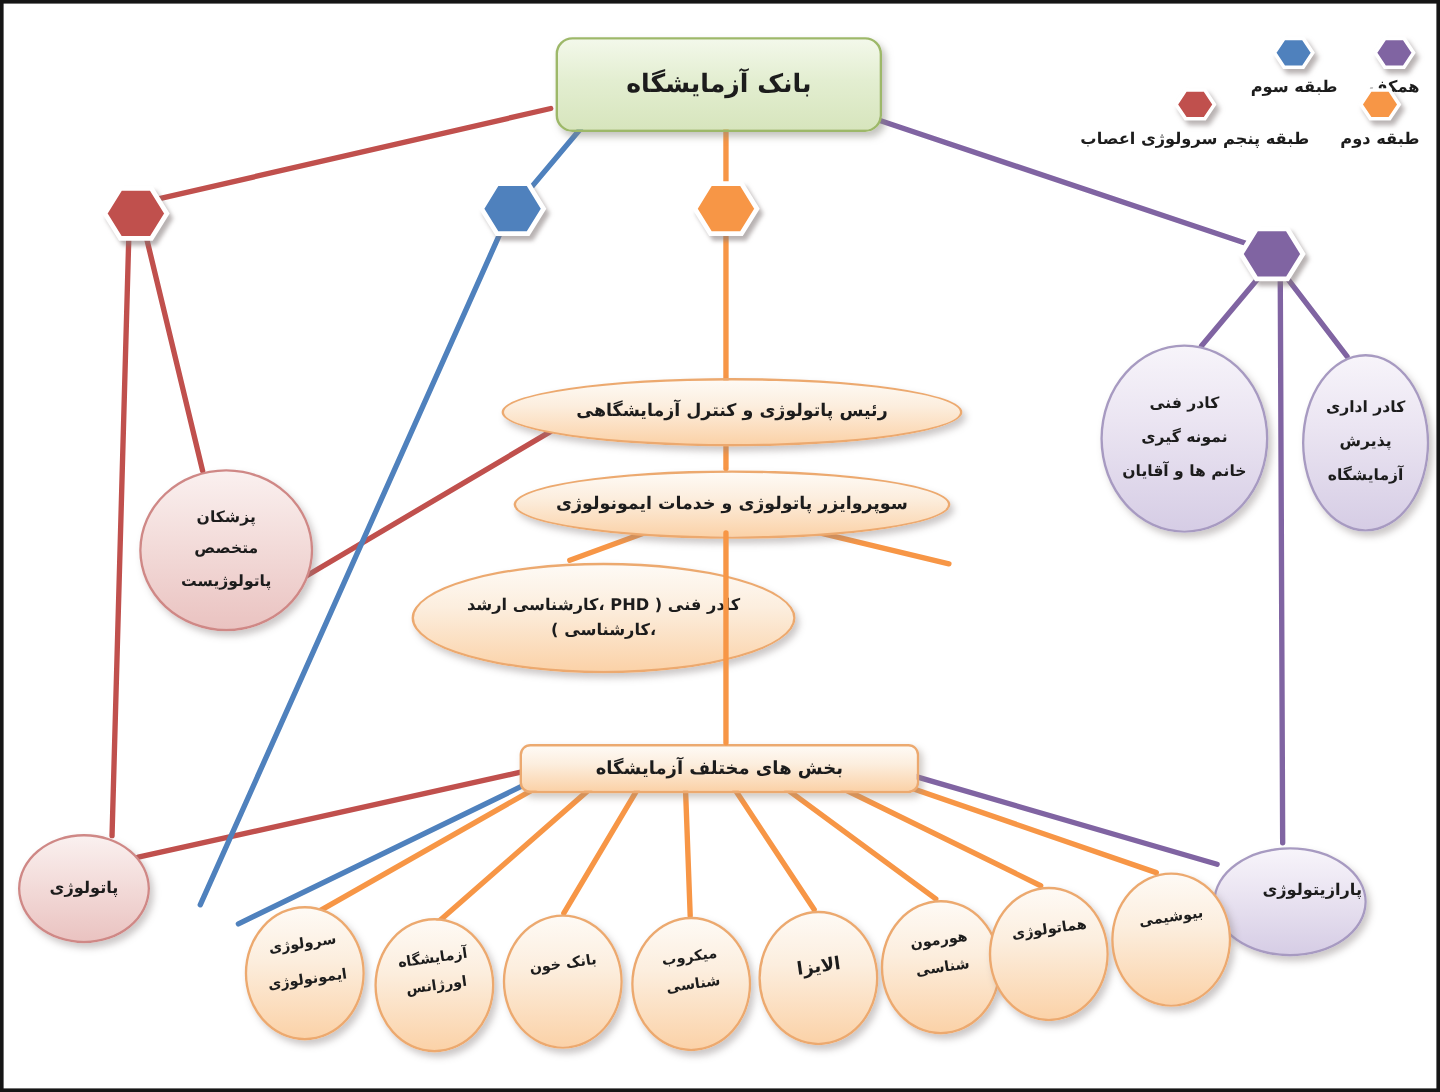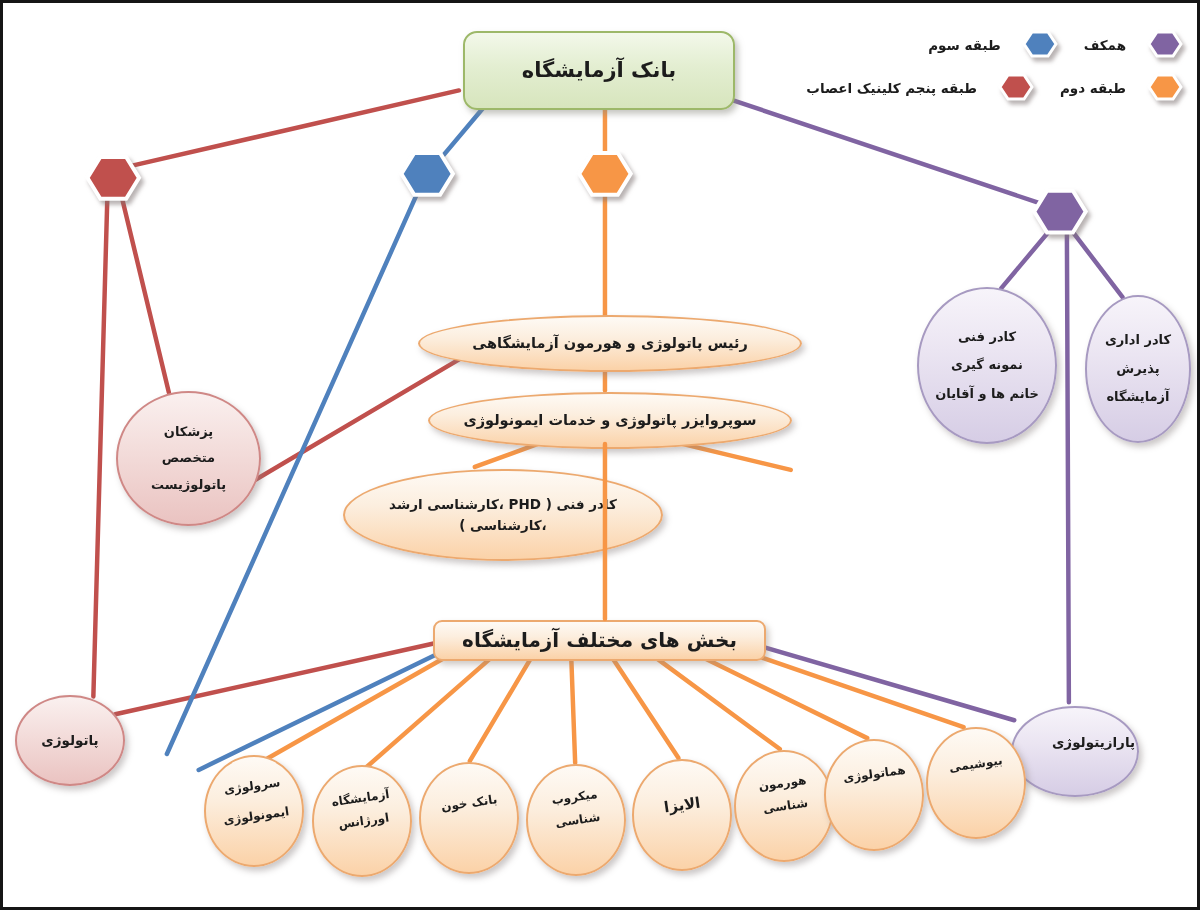--- a/index.html
+++ b/index.html
@@ -30,33 +30,33 @@
     border:2px solid #9db869;border-radius:14px;
     display:flex;align-items:center;justify-content:center;
     box-shadow:3px 4px 6px rgba(140,140,130,.5);box-sizing:border-box;
   }
   .title-box .lbl{font-size:21px;}
   .bar{
     position:absolute;z-index:2;left:430px;top:617px;width:333px;height:41px;
     border-radius:9px;display:flex;align-items:center;justify-content:center;
     box-shadow:3px 4px 6px rgba(150,140,130,.45);box-sizing:border-box;
   }
-  .bar .lbl{font-size:20px;}
+  .bar .lbl{font-size:15px;}
   .mid .lbl{font-size:14.5px;}
   .sub .lbl{font-size:13.5px;}
   .big3 .lbl{font-size:13px;line-height:2.2;}
   .side .lbl{font-size:13.5px;}
   .dept{align-items:flex-start;}
   .dept .lbl{font-size:12px;line-height:1.9;margin-top:20px;transform:rotate(-8deg);}
   .dept .one{margin-top:28px;}
   .dept .elz{font-size:15px;margin-top:30px;}
   .legend{
     position:absolute;z-index:4;display:flex;direction:rtl;gap:26px;align-items:center;
   }
-  .legend-item{display:flex;direction:rtl;align-items:center;gap:21px;}
+  .legend-item{display:flex;direction:rtl;align-items:center;gap:2px;flex-direction:column;}
   .legend-item .lbl{font-size:13.5px;font-weight:600;white-space:nowrap;}
   .hexshadow{filter:drop-shadow(3px 4px 2px rgba(125,115,115,.55));}
 </style>
 </head>
 <body>
 
 <div class="canvas">
 
   <svg class="layer lines-under" viewBox="0 0 1200 910">
 
@@ -125,26 +125,26 @@
     <div class="legend-item">
       <svg width="36" height="32" viewBox="0 0 36 32" class="hexshadow">
         <polygon points="2,15 10,3 26,3 34,15 26,27 10,27" stroke="#fff" stroke-width="3" fill="#f79646"></polygon>
       </svg>
       <span class="lbl">طبقه دوم</span>
     </div>
     <div class="legend-item">
       <svg width="36" height="32" viewBox="0 0 36 32" class="hexshadow">
         <polygon points="2,15 10,3 26,3 34,15 26,27 10,27" stroke="#fff" stroke-width="3" fill="#c0504d"></polygon>
       </svg>
-      <span class="lbl">طبقه پنجم کلینیک اعصاب</span>
+      <span class="lbl">طبقه پنجم سرولوژی اعصاب</span>
     </div>
   </div>
 
   <div class="node peach mid" style="left:415px;top:312px;width:384px;height:57px;">
-    <span class="lbl">رئیس پاتولوژی و هورمون آزمایشگاهی</span>
+    <span class="lbl">رئیس پاتولوژی و کنترل آزمایشگاهی</span>
   </div>
   <div class="node peach mid" style="left:425px;top:389px;width:364px;height:57px;">
     <span class="lbl">سوپروایزر پاتولوژی و خدمات ایمونولوژی</span>
   </div>
   <div class="node peach sub" style="left:340px;top:466px;width:320px;height:92px;">
     <span class="lbl">کادر فنی ( PHD ،کارشناسی ارشد
 ،کارشناسی )</span>
   </div>
   <div class="bar peach">
     <span class="lbl">بخش های مختلف آزمایشگاه</span>

